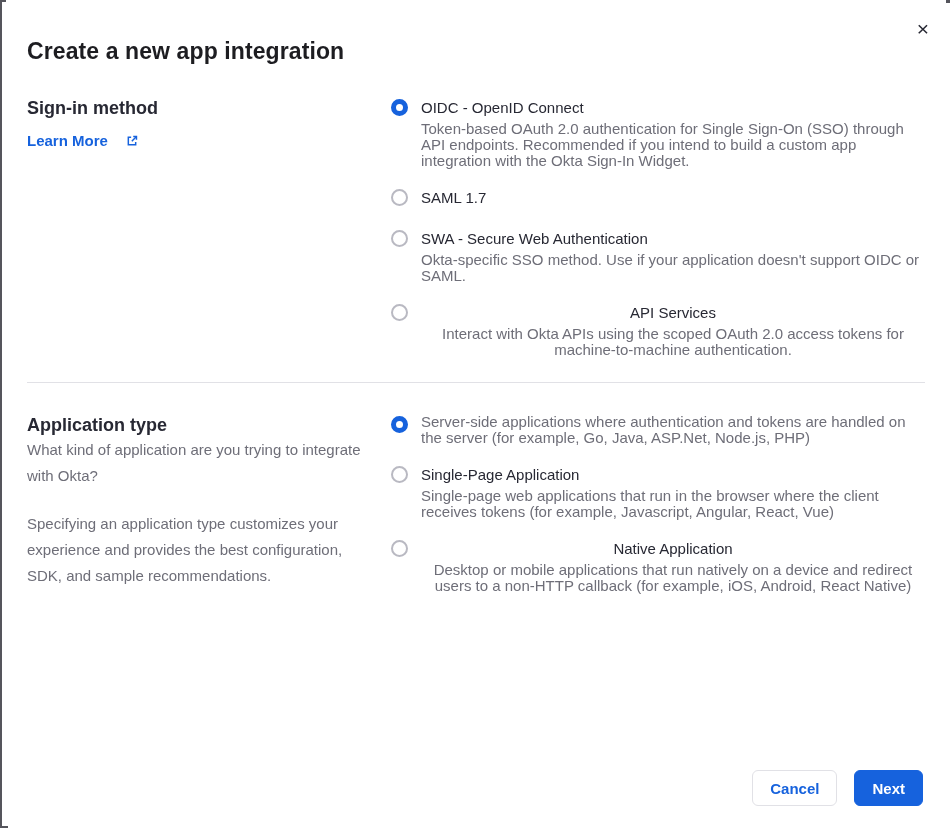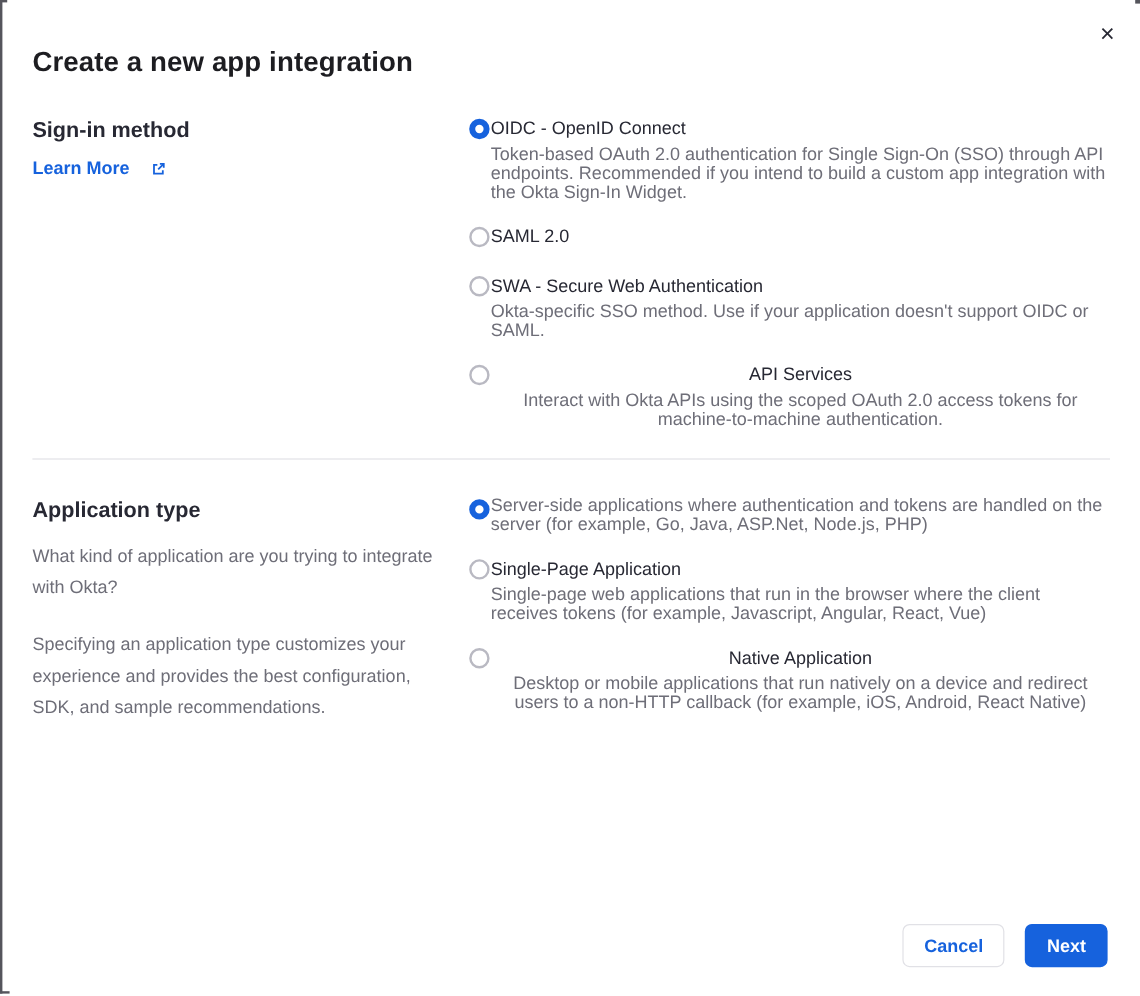--- a/index.html
+++ b/index.html
@@ -23,29 +23,29 @@
                   letter-spacing: 0.1px; }
 
   .section { display: flex; align-items: flex-start; }
   .section.signin { margin-top: 31px; }
   .section-left { flex: 0 0 340px; margin-right: 24px; }
   .section-right { width: 534px; }
 
   .section-label { font-size: 18px; font-weight: 700; color: var(--label-text, #272833);
                    line-height: 24px; }
   .section-desc { font-size: 15px; color: var(--body-text, #6e6e78); line-height: 26px;
-                  margin-top: 14px; }
+                  }
   .section-desc + .section-desc { margin-top: 22px; }
 
   .learn-more { display: inline-flex; align-items: center; gap: 17px; margin-top: 12px;
                 font-size: 15px; font-weight: 700; color: var(--primary, #1662dd);
                 text-decoration: none; cursor: pointer; }
   .learn-more svg { display: block; }
 
-  .option { display: flex; gap: 1px; margin-bottom: 17px; cursor: pointer; }
+  .option { display: flex; gap: 13px; margin-bottom: 17px; cursor: pointer; }
   .option:last-child { margin-bottom: 0; text-align: center; }
   .radio { flex: 0 0 17px; width: 17px; height: 17px; border-radius: 50%;
            border: 2px solid var(--radio-unchecked-border, #b9b9c2); background: #fff;
            margin-top: 3px; cursor: pointer; }
   .radio.checked { border: 5.5px solid var(--primary, #1662dd); }
   .option-label { font-size: 15px; color: var(--label-text, #272833); line-height: 24px; }
   .option-desc { font-size: 15px; color: var(--body-text, #6e6e78); line-height: 16px;
                  margin-top: 1px; }
 
   .divider { border: none; height: 1px; background: var(--divider, #e1e1e6);
@@ -94,21 +94,21 @@
       <div class="option">
         <span class="radio checked"></span>
         <div>
           <div class="option-label">OIDC - OpenID Connect</div>
           <div class="option-desc">Token-based OAuth 2.0 authentication for Single Sign-On (SSO) through API endpoints. Recommended if you intend to build a custom app integration with the Okta Sign-In Widget.</div>
         </div>
       </div>
       <div class="option">
         <span class="radio"></span>
         <div>
-          <div class="option-label">SAML 2.0</div>
+          <div class="option-label">SAML 1.7</div>
         </div>
       </div>
       <div class="option">
         <span class="radio"></span>
         <div>
           <div class="option-label">SWA - Secure Web Authentication</div>
           <div class="option-desc">Okta-specific SSO method. Use if your application doesn't support OIDC or SAML.</div>
         </div>
       </div>
       <div class="option">

